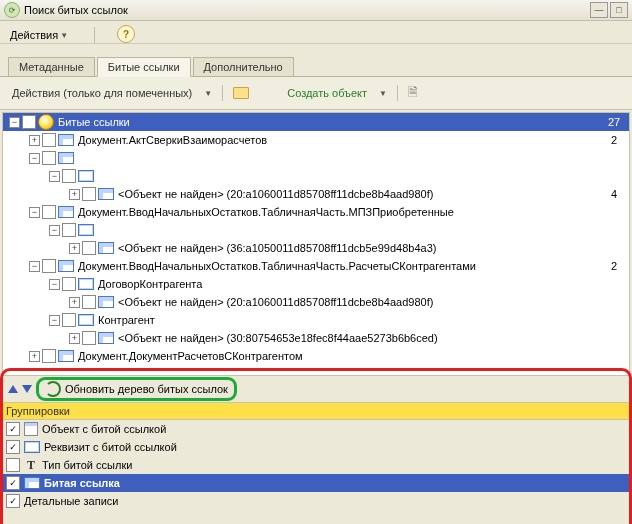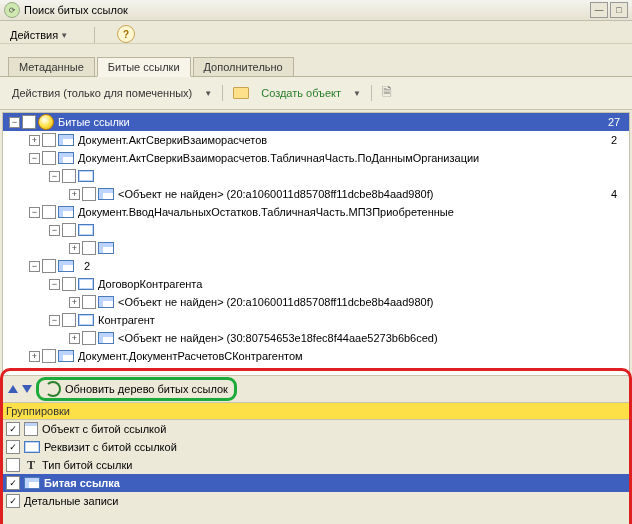--- a/index.html
+++ b/index.html
@@ -8,21 +8,21 @@
   .title-text{flex:1;color:#000;}
   .winbtn{width:16px;height:14px;border:1px solid #999;background:#eae7d6;margin-left:2px;display:flex;align-items:center;justify-content:center;font-size:9px;color:#444;}
   .menu-bar{height:22px;display:flex;align-items:flex-end;padding:0 6px;gap:20px;border-bottom:1px solid #d0cdb8;background:#ece9d8;}
   .menu-item{display:flex;align-items:center;gap:2px;padding:2px 4px;color:#000;}
   .help-ico{width:16px;height:16px;border:1px solid #c9a350;border-radius:50%;background:#fff7d0;color:#a07000;display:flex;align-items:center;justify-content:center;font-weight:bold;font-size:10px;}
   .tabs{display:flex;align-items:flex-end;height:22px;padding-left:8px;border-bottom:1px solid #b8b59c;}
   .tab{padding:3px 10px;border:1px solid #b8b59c;border-bottom:none;margin-right:2px;background:#e4e1cd;color:#333;font-size:11px;}
   .tab.active{background:#f7f5e9;position:relative;top:1px;border-bottom:1px solid #f7f5e9;}
   .toolbar{height:24px;display:flex;align-items:center;padding:4px 8px;gap:4px;border-bottom:1px solid #c7c4ae;background:#f0eedf;}
   .tbtn{display:flex;align-items:center;gap:12px;padding:2px 4px;color:#333;}
-  .create-lbl{color:#2a7e2a;}
+  .create-lbl{color:#2a7e2a;margin-left:26px;}
   .sep{width:1px;height:16px;background:#c0beae;margin:0 2px;}
   .tree-container{height:262px;overflow-y:scroll;border:1px solid #c7c4ae;background:#fff;margin:2px 2px 0 2px;}
   .tree-row{display:flex;align-items:center;height:18px;white-space:nowrap;padding-right:6px;}
   .tree-text{flex:1;color:#000;}
   .tree-count{color:#000;min-width:18px;text-align:center;}
   .row-hdr{background:#3f5fbf;color:#fff;}
   .row-hdr .tree-text,.row-hdr .tree-count{color:#fff;}
   .row-footer-area{position:relative;height:182px;margin:0 2px;background:#ece9d8;}
   .red-box{position:absolute;left:-2px;right:-2px;top:-8px;bottom:0px;border:3px solid #e02020;border-radius:10px;pointer-events:none;}
   .update-bar{display:flex;align-items:center;gap:4px;padding:4px 6px 4px 6px;height:18px;}
@@ -116,21 +116,20 @@
       <span class="ind" style="width: 4px;"></span>
       <span class="tree-text">Документ.АктСверкиВзаиморасчетов</span>
       <span class="tree-count">2</span>
     </div>
     <div class="tree-row">
       <span class="ind" style="width: 26px;"></span>
       <span class="exp">−</span>
       <span class="cb"></span>
       <span class="ico ico-table"></span>
       <span class="ind" style="width: 4px;"></span>
-      <span class="tree-text">Документ.АктСверкиВзаиморасчетов.ТабличнаяЧасть.ПоДаннымОрганизации</span>
       <span class="tree-count"></span>
     </div>
     <div class="tree-row">
       <span class="ind" style="width: 46px;"></span>
       <span class="exp">−</span>
       <span class="cb"></span>
       <span class="ico ico-dash"></span>
       <span class="ind" style="width: 4px;"></span>
       <span class="tree-count"></span>
     </div>
@@ -159,28 +158,30 @@
       <span class="ico ico-dash"></span>
       <span class="ind" style="width: 4px;"></span>
       <span class="tree-count"></span>
     </div>
     <div class="tree-row">
       <span class="ind" style="width: 66px;"></span>
       <span class="exp">+</span>
       <span class="cb"></span>
       <span class="ico ico-table"></span>
       <span class="ind" style="width: 4px;"></span>
-      <span class="tree-count"></span>
-    </div>
-    <div class="tree-row">
-      <span class="ind" style="width: 26px;"></span>
-      <span class="exp">−</span>
-      <span class="cb"></span>
-      <span class="ico ico-table"></span>
-      <span class="ind" style="width: 4px;"></span>
+      <span class="tree-text">&lt;Объект не найден&gt; (36:a1050011d85708ff11dcb5e99d48b4a3)</span>
+      <span class="tree-count"></span>
+    </div>
+    <div class="tree-row">
+      <span class="ind" style="width: 26px;"></span>
+      <span class="exp">−</span>
+      <span class="cb"></span>
+      <span class="ico ico-table"></span>
+      <span class="ind" style="width: 4px;"></span>
+      <span class="tree-text">Документ.ВводНачальныхОстатков.ТабличнаяЧасть.РасчетыСКонтрагентами</span>
       <span class="tree-count">2</span>
     </div>
     <div class="tree-row">
       <span class="ind" style="width: 46px;"></span>
       <span class="exp">−</span>
       <span class="cb"></span>
       <span class="ico ico-dash"></span>
       <span class="ind" style="width: 4px;"></span>
       <span class="tree-text">ДоговорКонтрагента</span>
       <span class="tree-count"></span>

